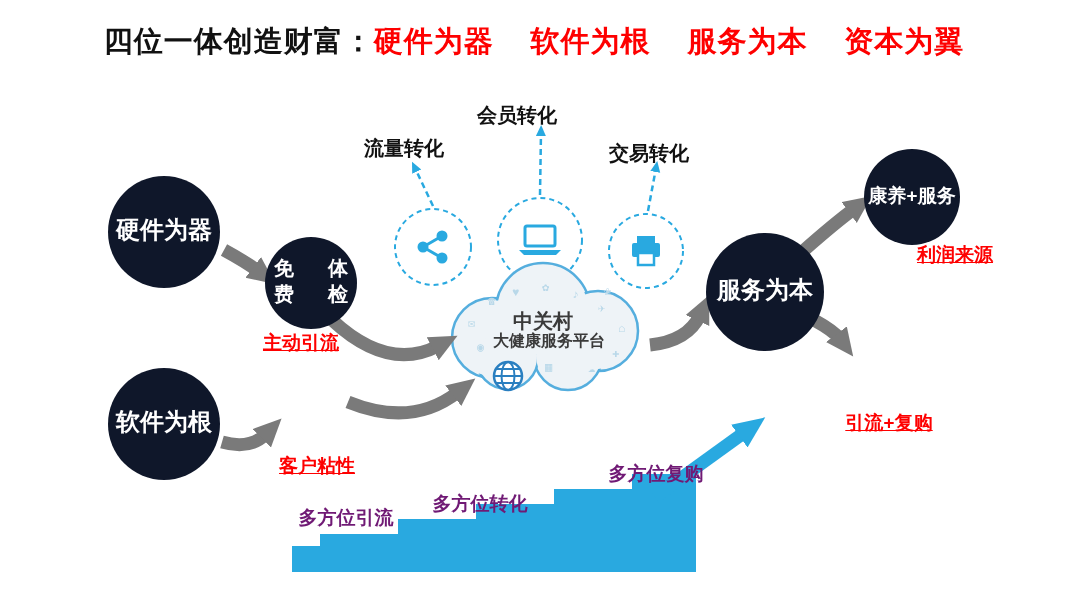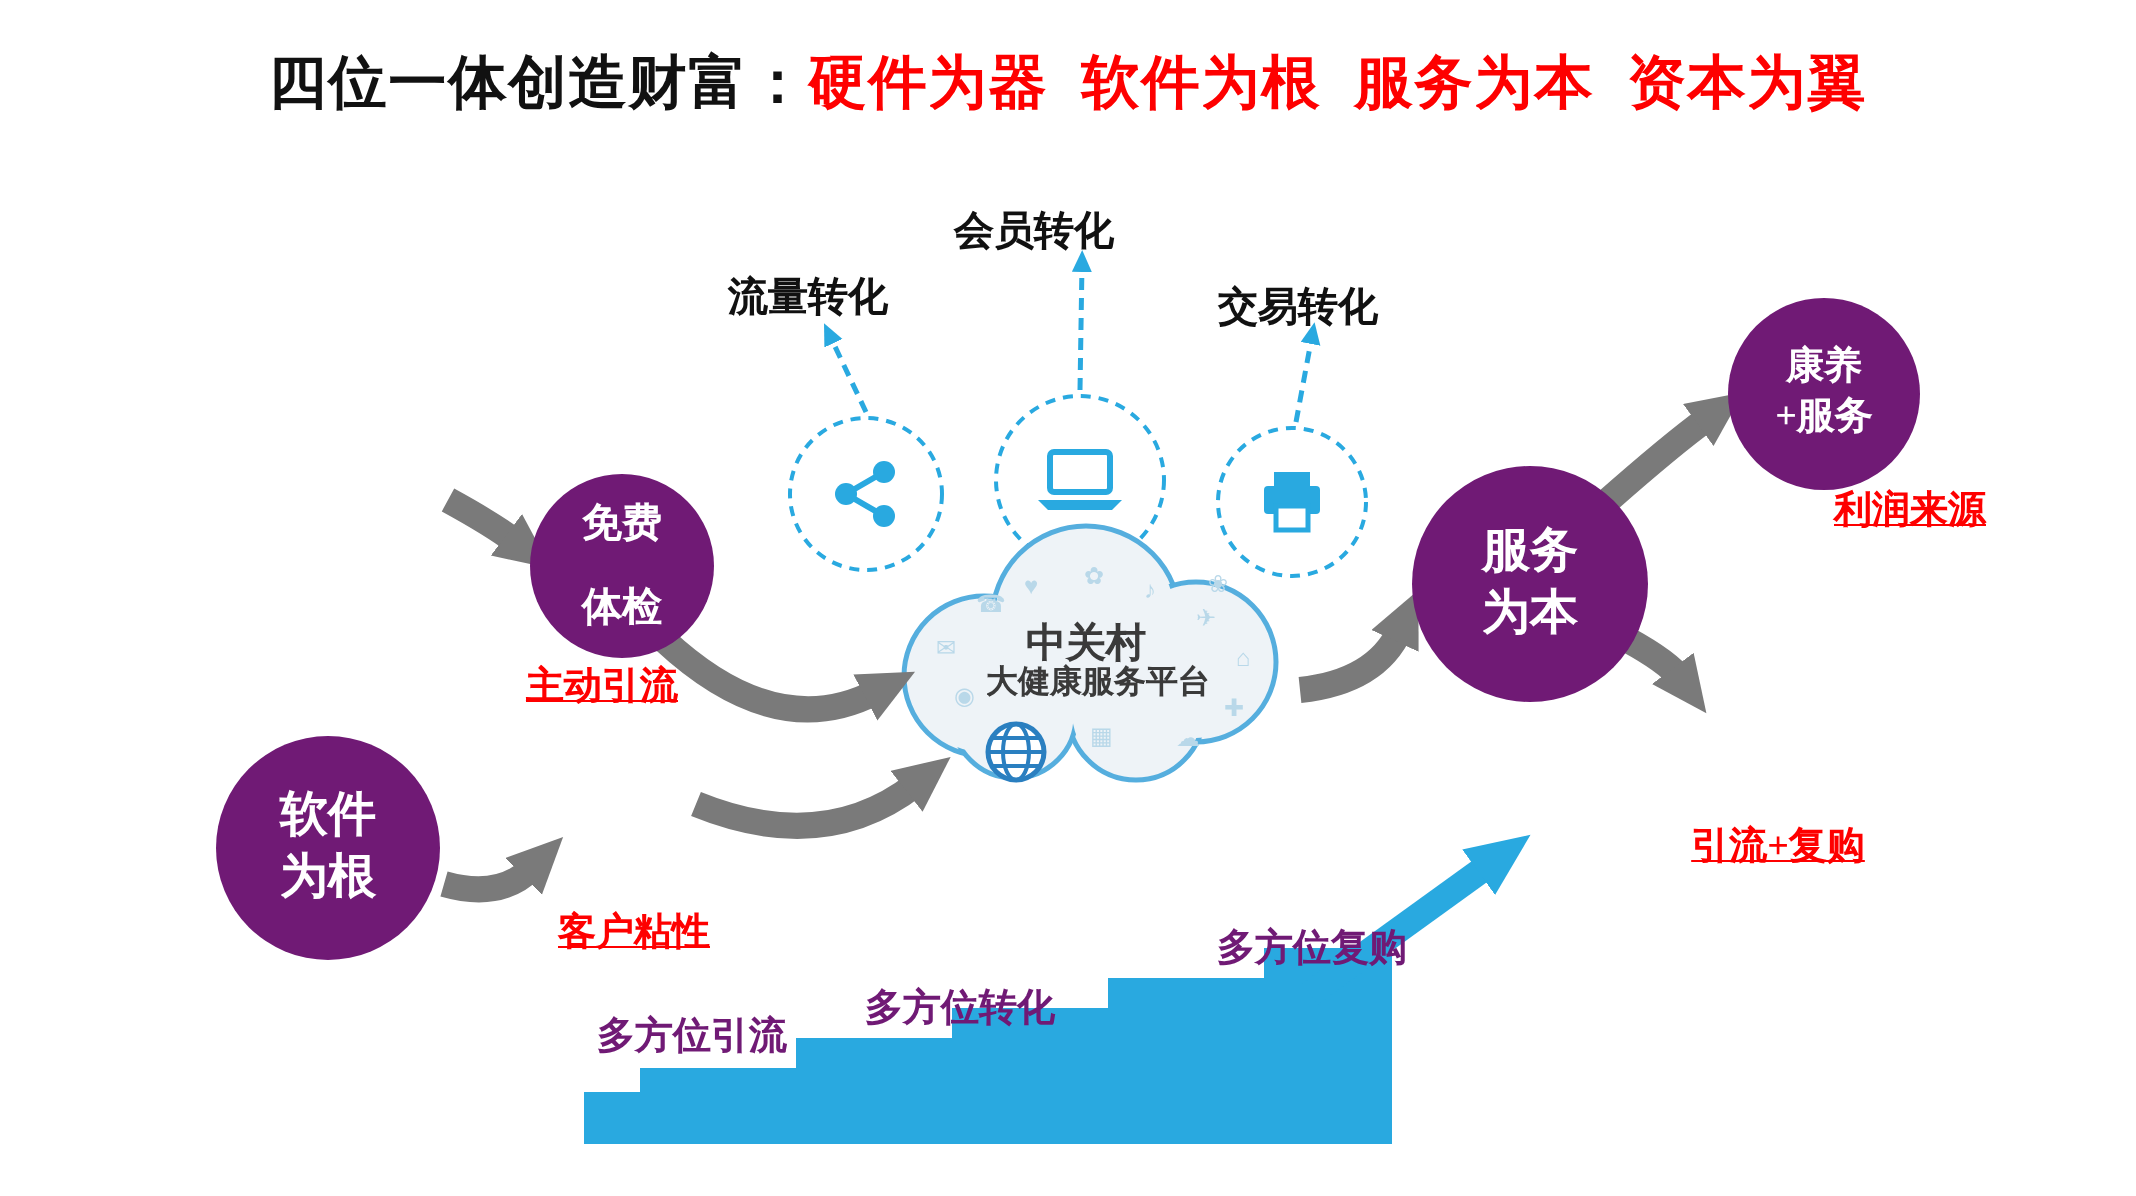--- a/index.html
+++ b/index.html
@@ -1,28 +1,28 @@
 <!DOCTYPE html>
 <html><head>
 <meta charset="utf-8">
 <style>
   html,body{margin:0;padding:0;background:#fff;}
   .stage{
     position:relative;width:1068px;height:598px;background:#ffffff;overflow:hidden;
-    font-family:Liberation Serif, serif;
+    font-family:Liberation Mono, monospace;
   }
   .stage svg.layer{position:absolute;left:0;top:0;z-index:1;}
   .title{
     position:absolute;top:22px;left:0;width:100%;text-align:center;
     font-size:29px;font-weight:bold;color:#111;white-space:pre;z-index:3;letter-spacing:1px;
   }
   .t-red{color:#fe0000;}
   .circle{
-    position:absolute;border-radius:50%;background:#701a75;color:#ffffff;
-    display:flex;flex-direction:column;align-items:center;justify-content:center;
+    position:absolute;border-radius:50%;background:#0f172a;color:#ffffff;
+    display:flex;flex-direction:row;align-items:center;justify-content:center;
     font-weight:bold;text-align:center;line-height:1.3;z-index:2;
   }
   .c-big{width:112px;height:112px;font-size:24px;}
   .c-mid{width:92px;height:92px;font-size:20px;gap:16px;}
   .c-service{width:118px;height:118px;font-size:24px;}
   .c-right{width:96px;height:96px;font-size:19px;}
   .conv-label{
     position:absolute;transform:translateX(-50%);font-size:20px;font-weight:bold;color:#111;
     white-space:nowrap;z-index:2;
   }
@@ -118,20 +118,24 @@
     <path d="M650,345 Q688,341 700,315" fill="none" stroke="#7a7a7a" stroke-width="13" marker-end="url(#mGray)"></path>
     <path d="M802,252 Q836,222 854,209" fill="none" stroke="#7a7a7a" stroke-width="13" marker-end="url(#mGray)"></path>
     <path d="M814,320 Q834,331 840,339" fill="none" stroke="#7a7a7a" stroke-width="13" marker-end="url(#mGray)"></path>
 
     <polygon points="292,572 292,546 320,546 320,534 398,534 398,519 476,519 476,504 554,504 554,489 632,489 632,474 696,474 696,572" fill="#29a9e0"></polygon>
     <path d="M655,497 L745,432" fill="none" stroke="#29a9e0" stroke-width="13" marker-end="url(#mBlueB)"></path>
   </svg>
 
   <div class="title"><span class="t-black">四位一体创造财富：</span><span class="t-red">硬件为器  软件为根  服务为本  资本为翼</span></div>
 
+  <div class="circle c-big" style="left:108px;top:176px;">
+    <span>硬件</span>
+    <span>为器</span>
+  </div>
   <div class="circle c-big" style="left:108px;top:368px;">
     <span>软件</span>
     <span>为根</span>
   </div>
   <div class="circle c-mid" style="left:265px;top:237px;">
     <span>免费</span>
     <span>体检</span>
   </div>
   <div class="circle c-service" style="left:706px;top:233px;">
     <span>服务</span>

